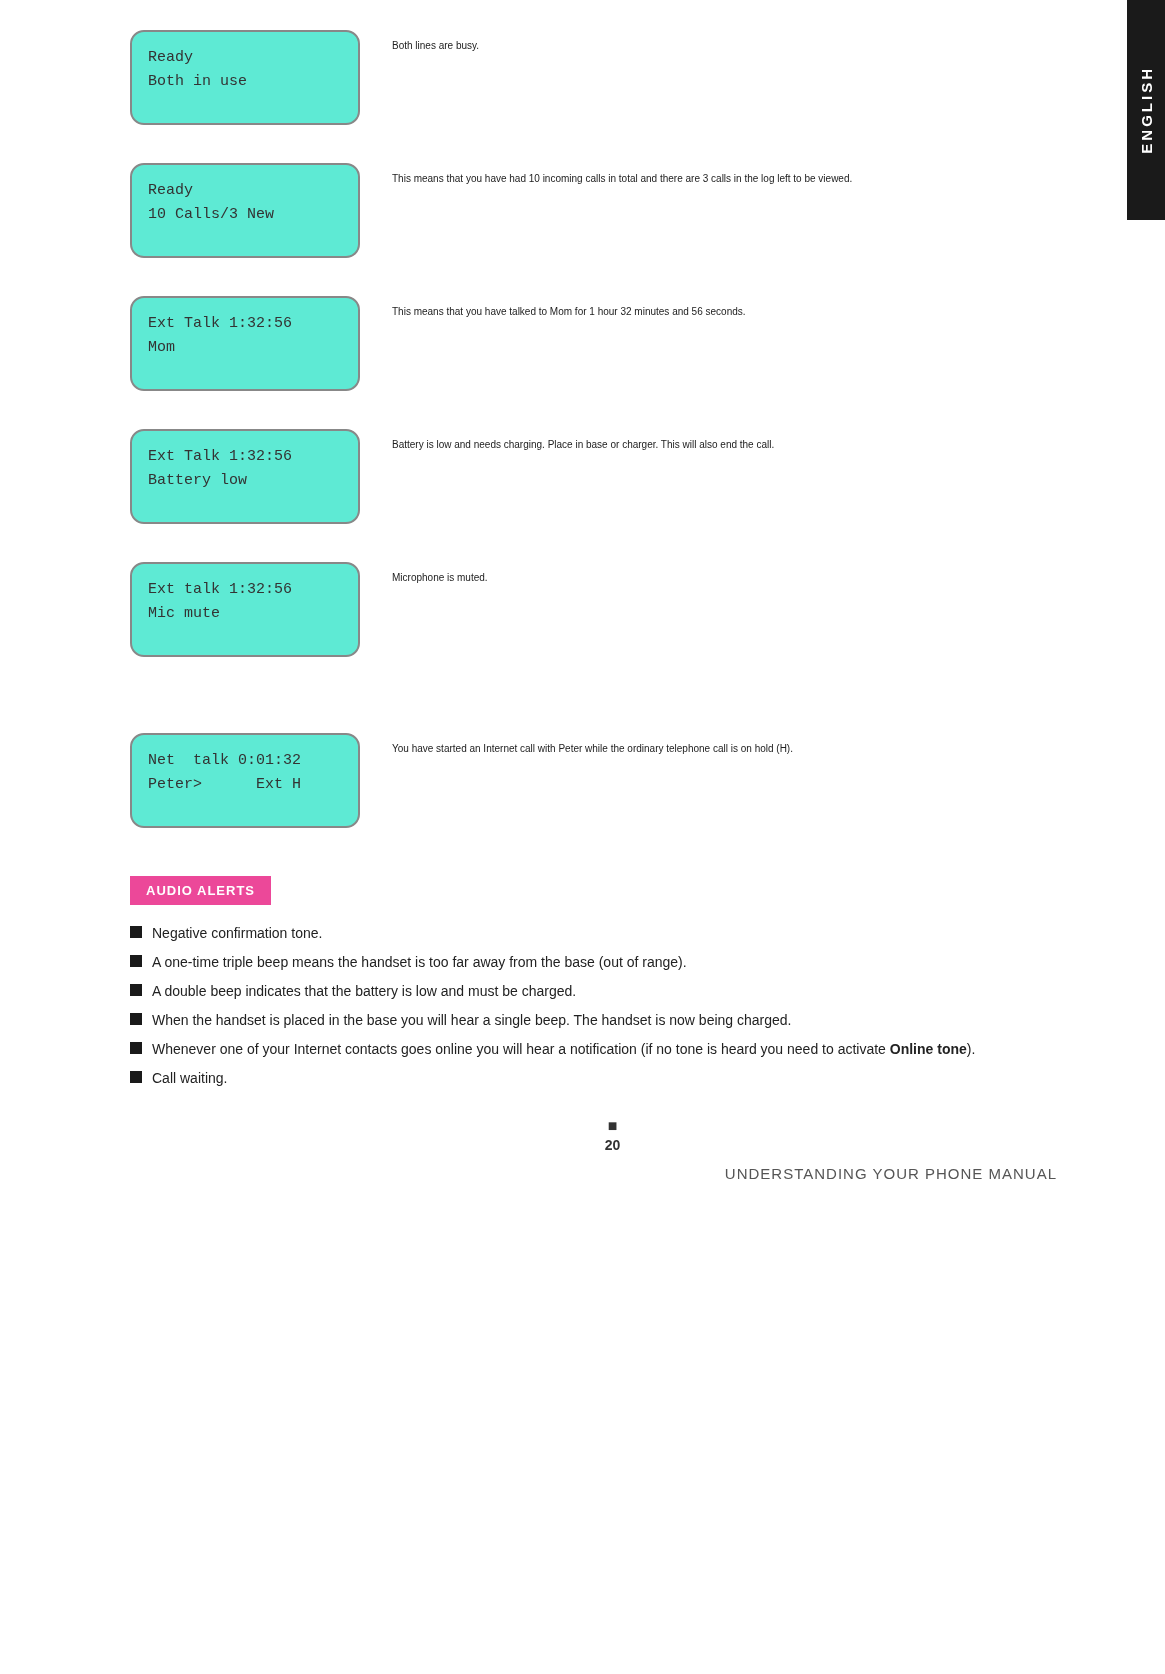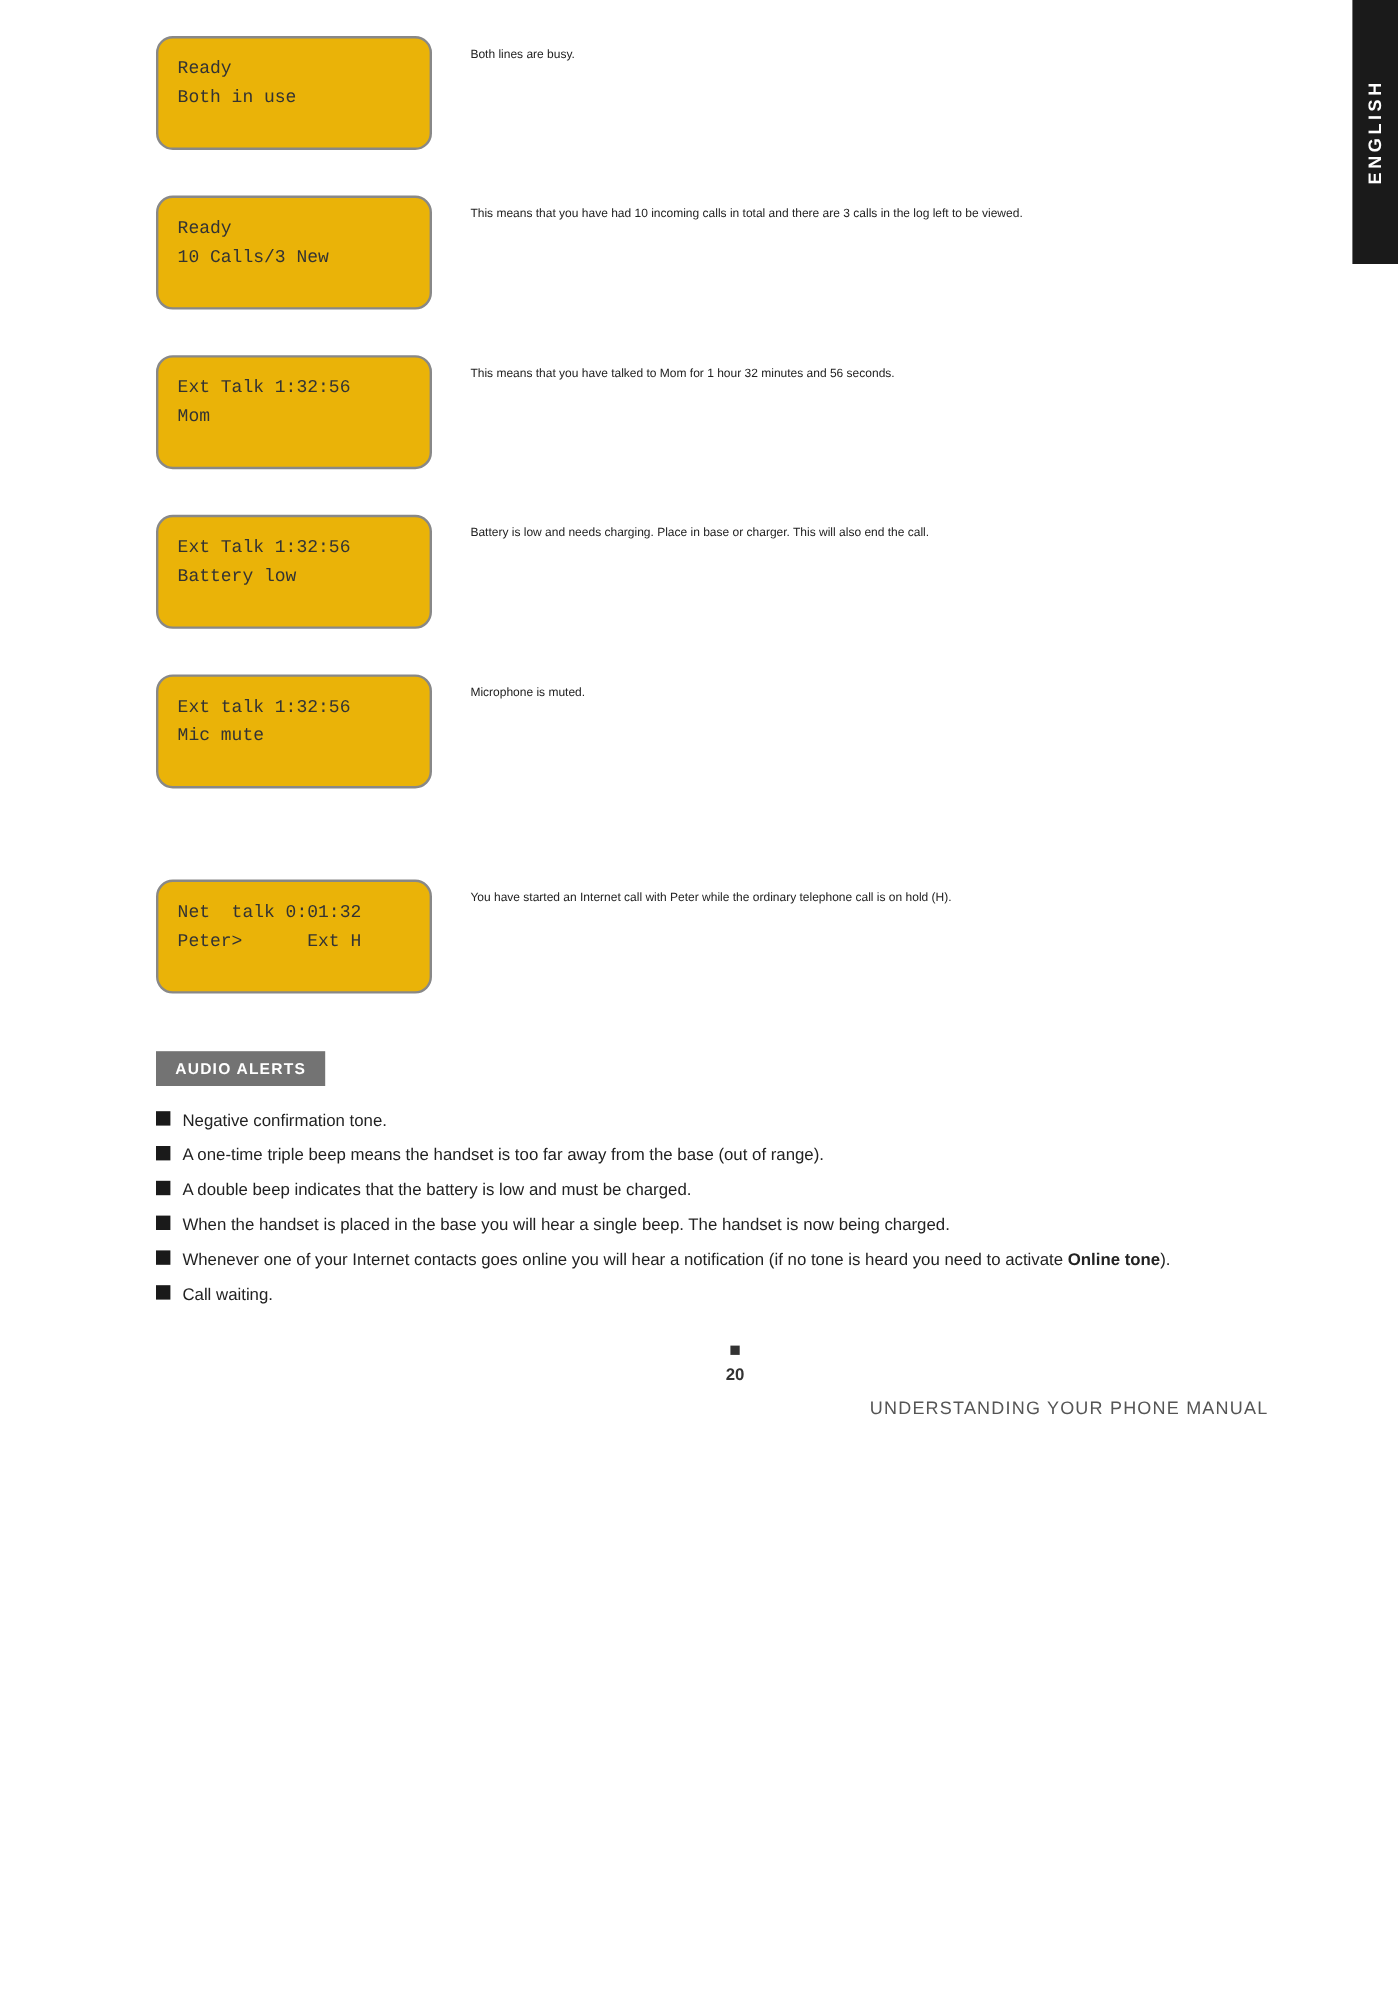--- a/index.html
+++ b/index.html
@@ -52,21 +52,21 @@
     
     .display-row {
       display: flex;
       align-items: flex-start;
       margin-bottom: 38px;
     }
 
     .lcd-box {
       width: 230px;
       min-height: 95px;
-      background: #eab308;
+      background: #5eead4;
       border: 2px solid #888;
       border-radius: 14px;
       padding: 14px 16px;
       font-family: 'Courier New', Courier, monospace;
       font-size: 15px;
       color: #333;
       flex-shrink: 0;
       line-height: 1.6;
     }
 
@@ -79,21 +79,21 @@
       flex: 1;
       margin-left: 32px;
       padding-top: 8px;
       font-size: 10px;
       line-height: 1.55;
       color: #222;
     }
 
     
     .audio-alerts-header {
-      background: #737373;
+      background: #ec4899;
       color: #fff;
       font-weight: bold;
       font-size: 13px;
       letter-spacing: 1px;
       padding: 7px 16px;
       display: inline-block;
       margin-bottom: 18px;
       margin-top: 10px;
     }
 

